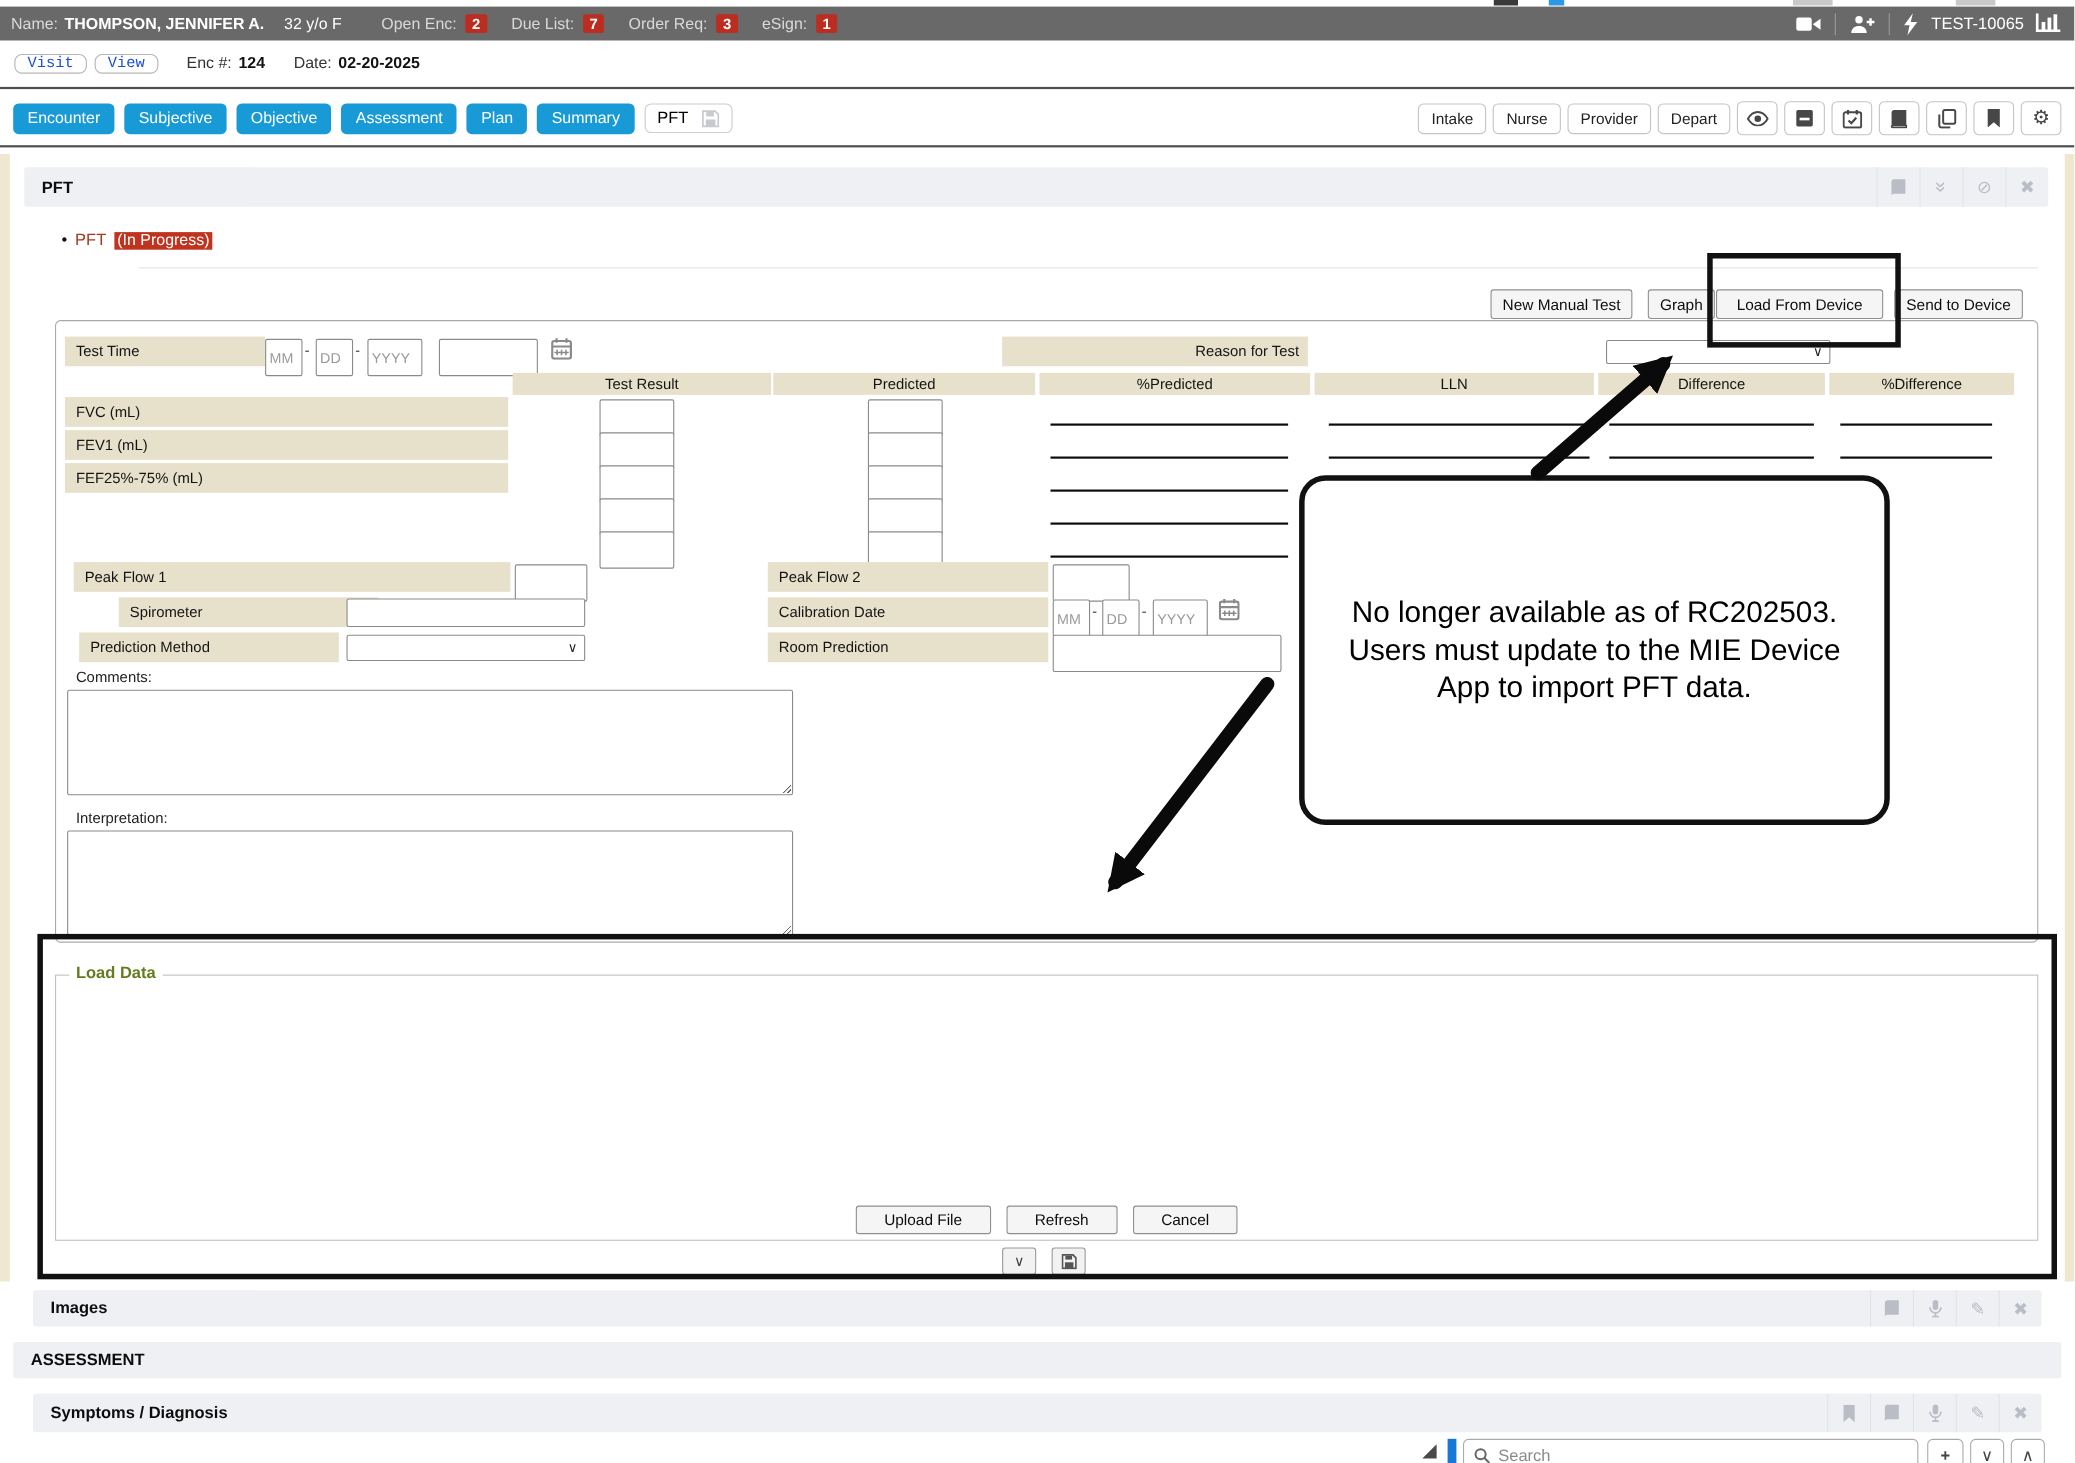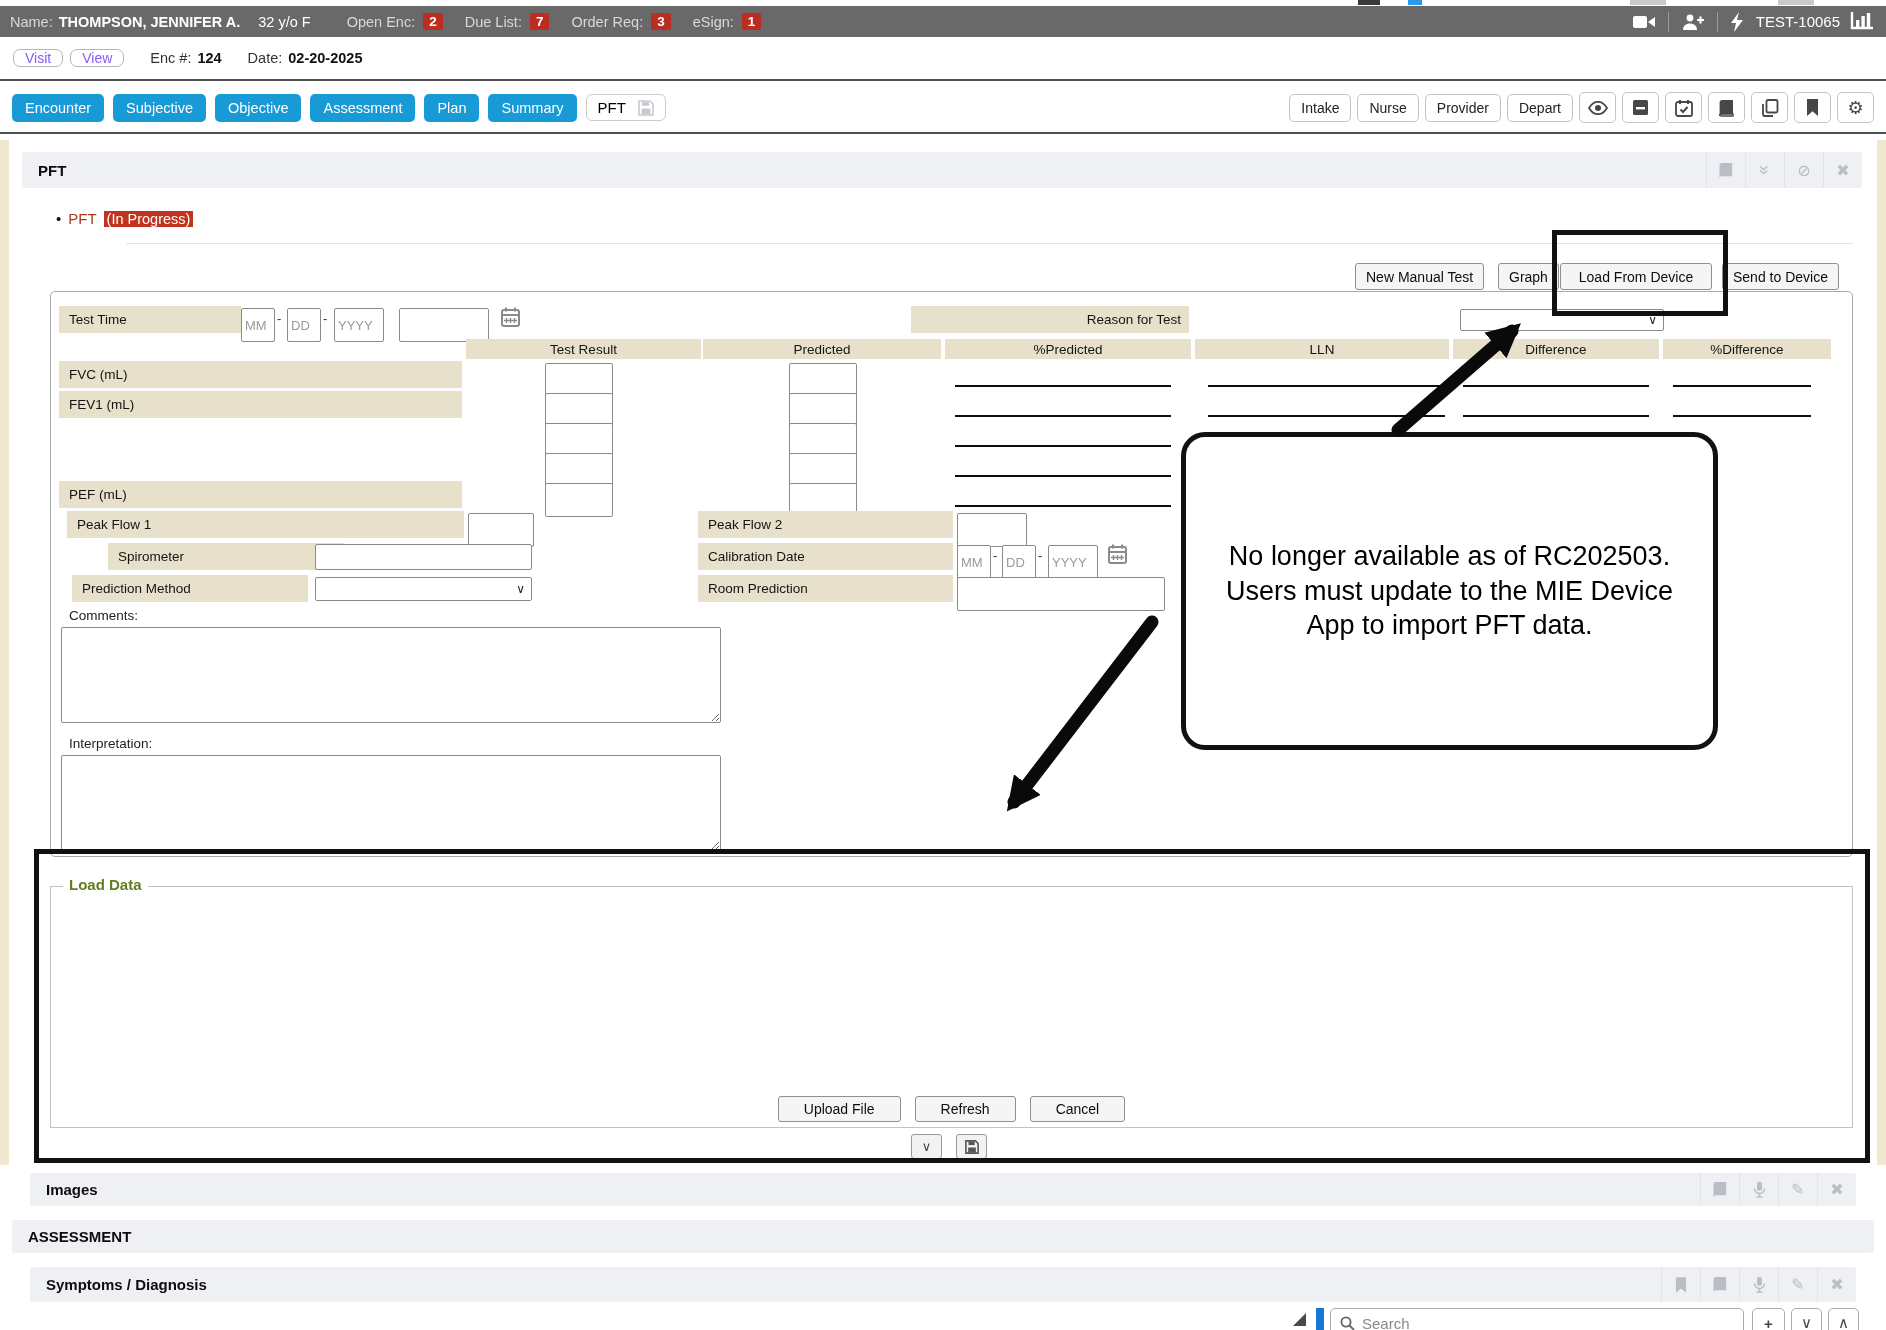--- a/index.html
+++ b/index.html
@@ -15,22 +15,22 @@
           display:flex;align-items:center;font-size:14.5px;}
   .topbar .lbl{color:#d9d9d9;}
   .topbar .strong{font-weight:bold;}
   .badge{background:#bb2d20;color:#fff;font-weight:bold;padding:1px 6px;border-radius:2px;font-size:13.5px;}
   .tb-sep{width:1px;height:20px;background:#9a9a9a;margin:0 12px;}
   .tb-ic{color:#fff;display:flex;align-items:center;}
 
   
   .encbar{position:absolute;left:0;top:37px;width:1886px;height:44px;background:#fff;
           border-bottom:2px solid #4f4f4f;display:flex;align-items:center;font-size:14.5px;}
-  .pill{border:1px solid #b5b5b5;border-radius:7px;background:#fff;color:#8b5cf6;
-        padding:0 11px;font-size:14px;}
+  .pill{border:1px solid #b5b5b5;border-radius:7px;background:#fff;color:#1d4ed8;
+        padding:0 11px;font-size:14px;font-family:Liberation Mono, monospace;}
 
   
   .tabbar{position:absolute;left:0;top:83px;width:1886px;height:51px;background:#fff;
           border-bottom:2px solid #4f4f4f;display:flex;align-items:center;padding:0 12px;gap:9px;}
   .bluebtn{background:#189ad6;color:#fff;border-radius:5px;padding:6px 13px;font-size:14.5px;border:none;}
   .activetab{border:1px solid #ccc;border-radius:6px;background:#fff;padding:4px 11px;
              display:flex;align-items:center;gap:12px;font-size:15px;color:#000;}
   .activetab .disk{color:#c7cad0;display:flex;}
   .tb-right{margin-left:auto;display:flex;align-items:center;gap:6px;}
   .whitebtn{border:1px solid #c4c4c4;border-radius:5px;background:#fff;color:#222;
@@ -310,29 +310,29 @@
     <div class="blk" style="left:1622px;top:93px;width:138px;"></div>
 
     <div class="cell" style="left:8px;top:99px;width:403px;">FEV1 (mL)</div>
     <input class="inp" style="left: 494px; top: 101px; width: 68px;">
     <input class="inp" style="left: 738px; top: 101px; width: 68px;">
     <div class="blk" style="left:904px;top:123px;width:216px;"></div>
     <div class="blk" style="left:1157px;top:123px;width:237px;"></div>
     <div class="blk" style="left:1412px;top:123px;width:186px;"></div>
     <div class="blk" style="left:1622px;top:123px;width:138px;"></div>
 
+    <div class="cell" style="left:8px;top:129px;width:403px;">FEF25%-75% (mL)</div>
     <input class="inp" style="left: 494px; top: 131px; width: 68px;">
     <input class="inp" style="left: 738px; top: 131px; width: 68px;">
     <div class="blk" style="left:904px;top:153px;width:216px;"></div>
 
     <input class="inp" style="left: 494px; top: 161px; width: 68px;">
     <input class="inp" style="left: 738px; top: 161px; width: 68px;">
     <div class="blk" style="left:904px;top:183px;width:216px;"></div>
 
-    <div class="cell" style="left:8px;top:189px;width:403px;">PEF (mL)</div>
     <input class="inp" style="left: 494px; top: 191px; width: 68px;">
     <input class="inp" style="left: 738px; top: 191px; width: 68px;">
     <div class="blk" style="left:904px;top:213px;width:216px;"></div>
 
     <div class="cell" style="left:16px;top:219px;width:397px;">Peak Flow 1</div>
     <input class="inp" style="left: 417px; top: 221px; width: 66px;">
     <div class="cell" style="left:647px;top:219px;width:255px;">Peak Flow 2</div>
     <input class="inp" style="left: 906px; top: 221px; width: 70px;">
 
     <div class="cell" style="left:33px;top:251px;width:236px;margin-left:24px;">Spirometer</div>

